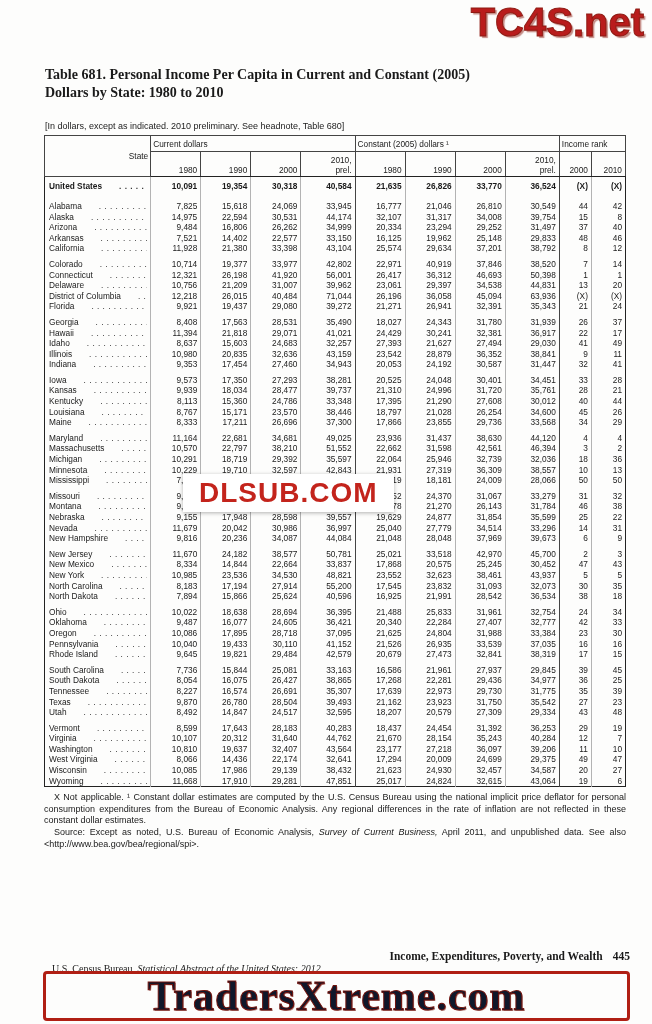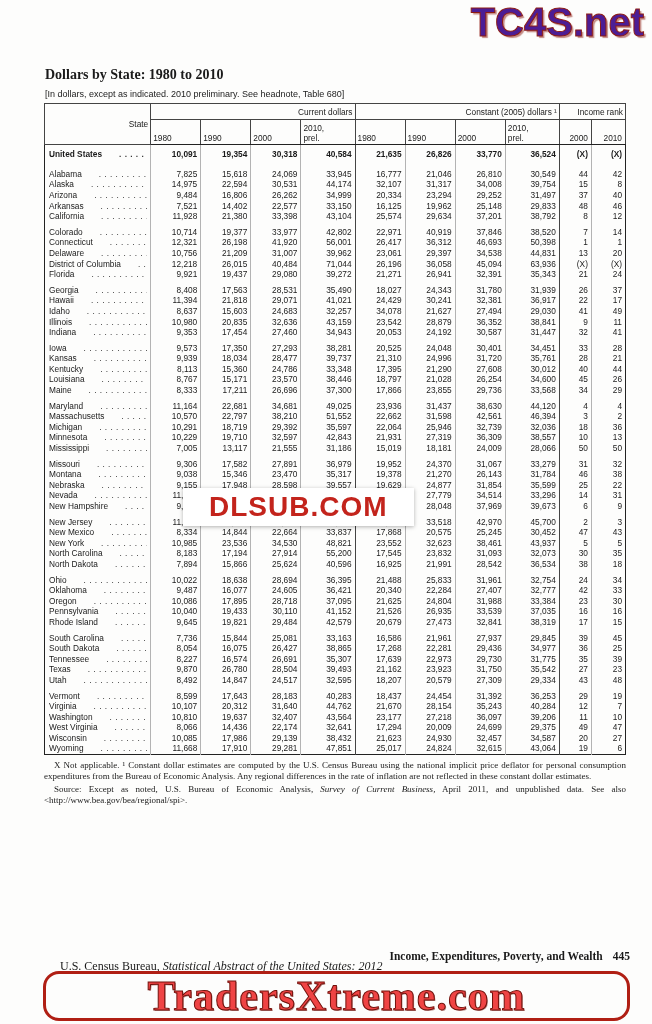--- a/index.html
+++ b/index.html
@@ -2,76 +2,77 @@
 <html><head>
 <meta charset="utf-8">
 <style>
   html,body{margin:0;padding:0;background:#f2f2f2;}
   body{width:652px;height:1024px;position:relative;overflow:hidden;background:#fdfdfc;
        font-family:"Liberation Sans",sans-serif;color:#1a1a1a;}
   .page{position:absolute;inset:0;}
 
   
   .wm-top{position:absolute;top:0;right:8px;font-family:"Liberation Sans",sans-serif;
-    font-weight:800;font-size:40px;letter-spacing:0px;color:#4c1d95;
+    font-weight:800;font-size:40px;letter-spacing:0px;color:#b91c1c;
     -webkit-text-stroke:1px #8e1a12;text-shadow:2px 2px 1px rgba(140,25,15,.5);}
-  .wm-mid{position:absolute;left:183px;top:488px;background:#ffffff;padding:3px 26px;
+  .wm-mid{position:absolute;left:183px;top:474px;background:#ffffff;padding:3px 16px;
     font-weight:bold;font-size:28px;letter-spacing:1px;color:#c3241c;
     box-shadow:0 1px 4px rgba(0,0,0,.3);font-family:"Liberation Sans",sans-serif;}
   .wm-bottom{position:absolute;left:22px;right:22px;bottom:3px;height:44px;
-    border:3px solid #b01f14;border-radius:16px;display:flex;align-items:center;justify-content:center;
-    font-family:"Liberation Serif",serif;font-weight:900;font-size:42px;color:#ef4444;
+    border:3px solid #b01f14;border-radius:4px;display:flex;align-items:center;justify-content:center;
+    font-family:"Liberation Serif",serif;font-weight:900;font-size:42px;color:#0f172a;
     -webkit-text-stroke:1px #70100a;text-shadow:1px 1px 0 rgba(110,16,8,.5);letter-spacing:1px;margin-left:21px;}
 
   
   .title-block{margin:66px 20px 0 45px;font-family:"Liberation Serif",serif;}
   .title-line{font-weight:bold;font-size:14px;line-height:1.3;}
-  .subtitle{font-family:"Liberation Sans",sans-serif;font-size:9px;margin-top:5px;color:#222;}
+  .subtitle{font-family:"Liberation Sans",sans-serif;font-size:9px;margin-top:19px;color:#222;}
 
   
   table.inc{border-collapse:collapse;table-layout:fixed;width:582px;margin:4px 0 0 44px;
     font-size:8.3px;border:1.5px solid #222;}
   table.inc th{font-weight:normal;border:1px solid #444;padding:1px 2px;font-size:8.3px;}
-  .h-grp{height:13px;text-align:right;}
-  tr.yr th{text-align:left;padding-right:3px;vertical-align:bottom;white-space:pre-line;
+  .h-grp{height:13px;text-align:left;}
+  tr.yr th{text-align:right;padding-right:3px;vertical-align:bottom;white-space:pre-line;
     border-bottom:1.5px solid #222;height:22px;}
   tr.yr th.rkh{text-align:right;}
   .h-state{text-align:right;vertical-align:middle;font-size:8.6px;}
   tbody td{line-height:10.6px;padding:0 3px 0 3px;vertical-align:bottom;}
   td.n,td.rk{text-align:right;border-left:1px solid #b3b3b3;}
   td.gb{border-left:1px solid #444;}
   td.c-state{display:flex;align-items:center;padding-left:4px;overflow:hidden;gap:17px;}
   .snm{white-space:nowrap;}
   .ldr{flex:1;overflow:hidden;white-space:nowrap;color:#333;}
   .ldr::after{content:" . . . . . . . . . . . . . . . . . . . . . . . . . . . .";letter-spacing:.5px;}
   tr.us-row td{font-weight:bold;padding-top:4px;padding-bottom:4px;}
   tr.grp td{padding-top:5px;}
   td.c-state{border-right:0;}
 
   
-  .notes{width:582px;margin:5px 0 0 44px;font-family:Liberation Serif, serif;
+  .notes{width:582px;margin:5px 0 0 44px;font-family:Liberation Sans, sans-serif;
     font-size:9px;line-height:1.26;text-align:justify;}
   .notes p{margin:0 0 1px 0;text-indent:10px;}
 
   
   .page-footer{position:absolute;right:22px;bottom:62px;font-family:"Liberation Serif",serif;
     font-weight:bold;font-size:11.5px;}
   .page-footer .pgnum{margin-left:10px;text-align:right;}
-  .credit{position:absolute;left:60px;bottom:50px;font-family:"Liberation Serif",serif;font-size:12px;}
+  .credit{position:absolute;left:52px;bottom:50px;font-family:"Liberation Serif",serif;font-size:10px;}
   .credit .it{font-style:italic;}
   .src-it{font-style:italic;}
 </style>
 </head>
 <body>
 
 <div class="page">
 
   <div class="wm-top">TC4S.net</div>
 
   <div class="title-block">
+    <div class="title-line">Table 681. Personal Income Per Capita in Current and Constant (2005)</div>
     <div class="title-line">Dollars by State: 1980 to 2010</div>
     <div class="subtitle">[In dollars, except as indicated. 2010 preliminary. See headnote, Table 680]</div>
   </div>
 
   <table class="inc">
     <colgroup>
       <col style="width:106px">
       <col style="width:50px">
         <col style="width:50px">
         <col style="width:50px">
@@ -316,21 +317,21 @@
         </tr>
         <tr>
           <td class="c-state">
             <span class="snm">Idaho</span>
             <span class="ldr"></span>
           </td>
           <td class="n">8,637</td>
           <td class="n">15,603</td>
           <td class="n">24,683</td>
           <td class="n">32,257</td>
-          <td class="n gb">34,078</td>
+          <td class="n gb">27,393</td>
           <td class="n">21,627</td>
           <td class="n">27,494</td>
           <td class="n">29,030</td>
           <td class="rk gb">41</td>
           <td class="rk">49</td>
         </tr>
         <tr>
           <td class="c-state">
             <span class="snm">Illinois</span>
             <span class="ldr"></span>

